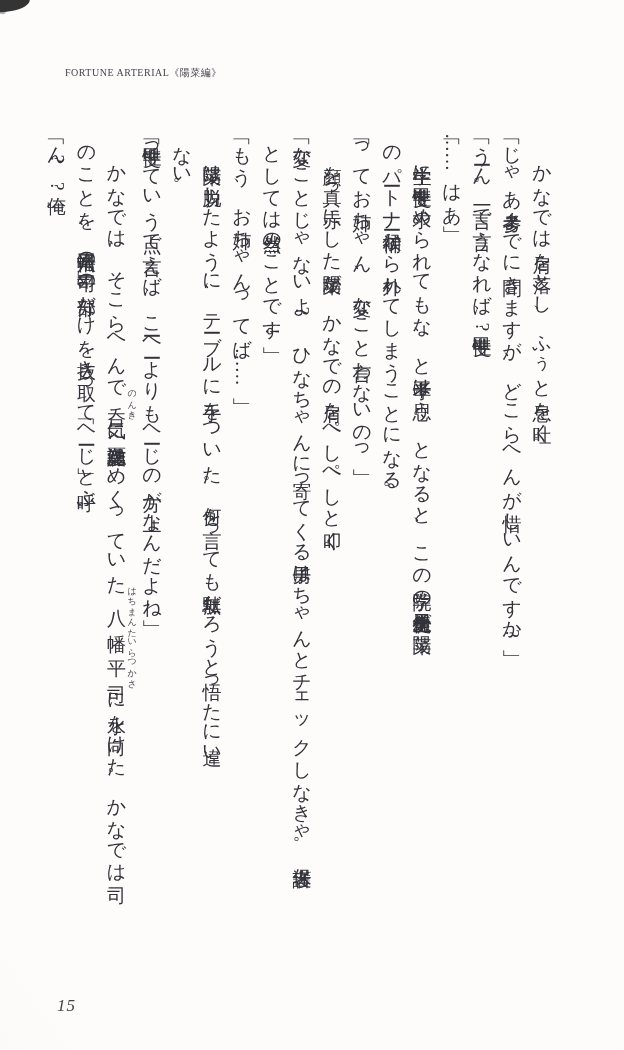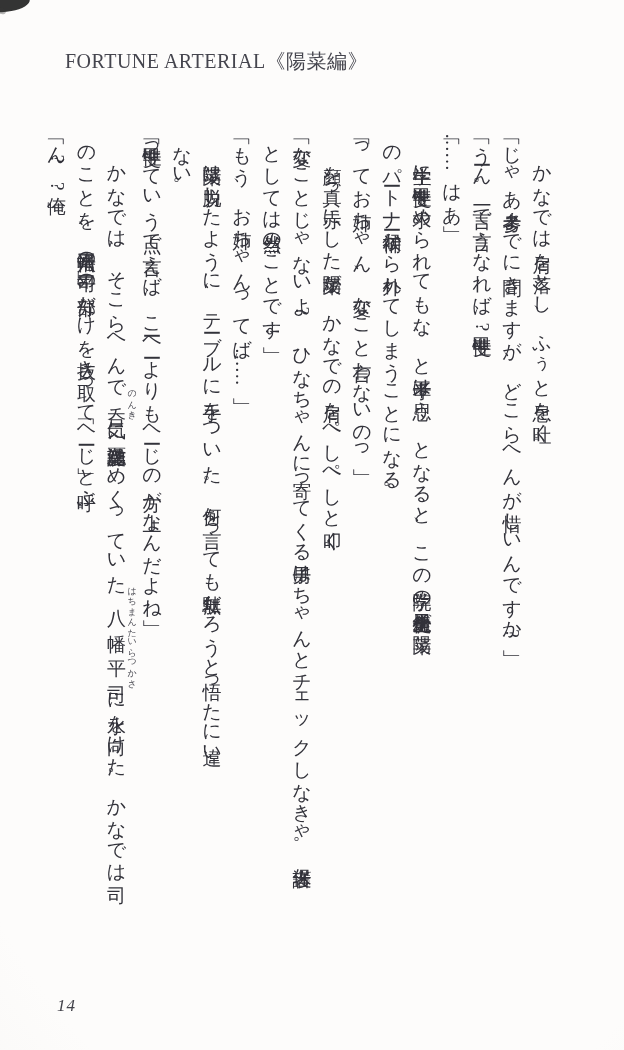--- a/index.html
+++ b/index.html
@@ -34,23 +34,23 @@
     left: -4px;
     width: 10px;
     height: 6px;
     background: #3a3a3a;
     border-radius: 50%;
     transform: rotate(20deg);
     opacity: 0.35;
   }
   .header-title {
     position: absolute;
-    top: 48px;
+    top: 66px;
     left: 65px;
-    font-size: 20px;
+    font-size: 10px;
     letter-spacing: 0.5px;
     color: #45454e;
   }
   .text-block {
     position: absolute;
     top: 133px;
     right: 67px;
     width: 512px;
     height: 806px;
     writing-mode: vertical-rl;
@@ -105,14 +105,14 @@
 としては当然のことです!」</p>
       <p>「もう、お姉ちゃんってば……」</p>
       <p class="indent">陽菜は脱力したように、テーブルに手をついた。何を言っても無駄だろうと悟ったに違い
 ない。</p>
       <p>「甲斐性っていう点で言えば、こーへーよりもヘーじの方が上なんだよね」</p>
       <p class="indent">かなでは、そこらへんで<ruby>呑気<rt>のんき</rt></ruby>に漫画雑誌をめくっていた<ruby>八幡平司<rt>はちまんたいらつかさ</rt></ruby>に水を向けた。かなでは司
 のことを、八幡平司の「平司」の部分だけを抜き取って「ヘーじ」と呼ぶ。</p>
       <p>「ん?　俺?」</p>
     </div>
 
-  <div class="page-number">14</div>
+  <div class="page-number">15</div>
 </div>
 
 </body></html>

